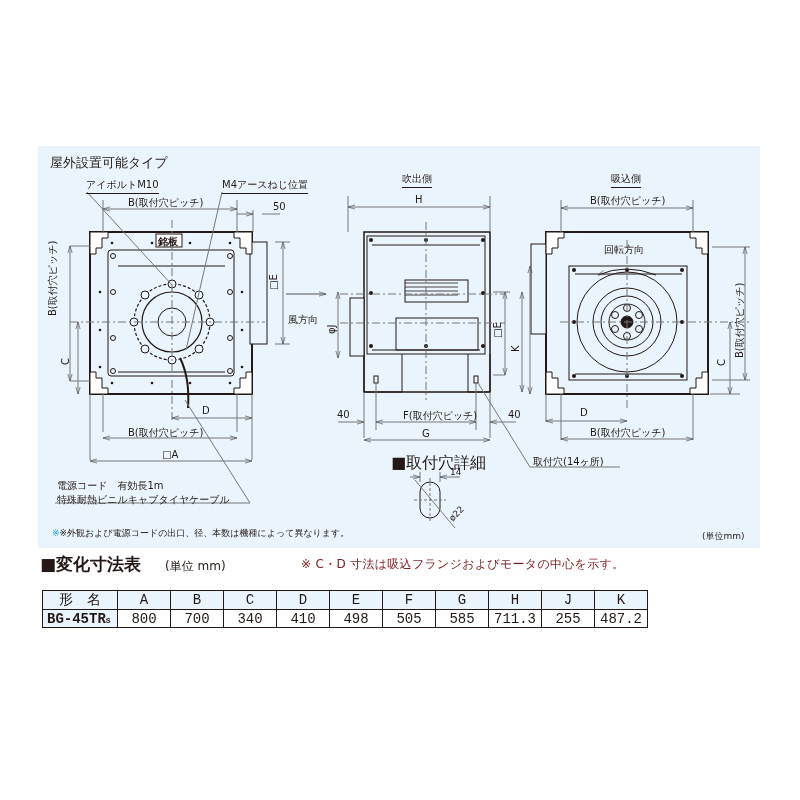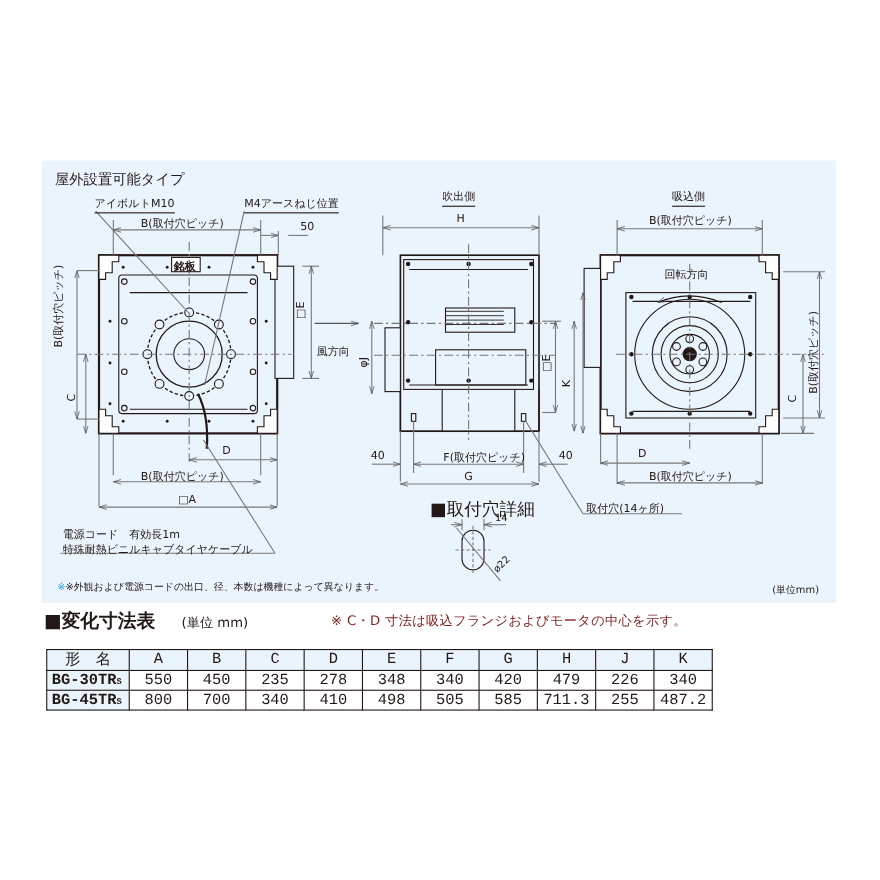--- a/index.html
+++ b/index.html
@@ -301,33 +301,20 @@
       <th style="width:52px">E</th>
       <th style="width:52px">F</th>
       <th style="width:52px">G</th>
       <th style="width:52px">H</th>
       <th style="width:52px">J</th>
       <th style="width:52px">K</th>
     </tr>
   </thead>
   <tbody>
     <tr>
-      <td class="model"><span>BG-30TR</span><sub>S</sub></td>
-      <td>550</td>
-      <td>450</td>
-      <td>235</td>
-      <td>278</td>
-      <td>348</td>
-      <td>340</td>
-      <td>420</td>
-      <td>479</td>
-      <td>226</td>
-      <td>340</td>
-    </tr>
-    <tr>
       <td class="model"><span>BG-45TR</span><sub>S</sub></td>
       <td>800</td>
       <td>700</td>
       <td>340</td>
       <td>410</td>
       <td>498</td>
       <td>505</td>
       <td>585</td>
       <td>711.3</td>
       <td>255</td>

